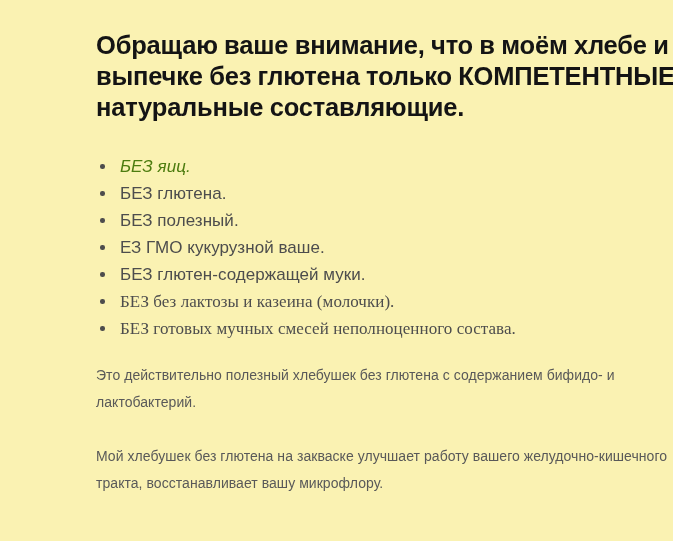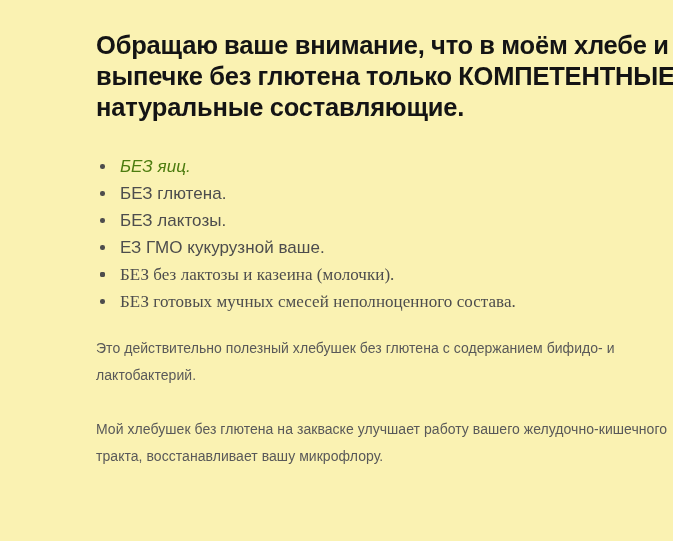--- a/index.html
+++ b/index.html
@@ -101,28 +101,29 @@
       <li style="color: #4d7c0f; font-style: italic;">
         <span class="bullet-dot" style="background: rgb(77, 77, 77);"></span>
         <span>БЕЗ яиц.</span>
       </li>
       <li style="color: rgb(77, 77, 77);">
         <span class="bullet-dot" style="background: rgb(77, 77, 77);"></span>
         <span>БЕЗ глютена.</span>
       </li>
       <li style="color: rgb(77, 77, 77);">
         <span class="bullet-dot" style="background: rgb(77, 77, 77);"></span>
-        <span>БЕЗ лактозы.</span>
+        <span>БЕЗ полезный.</span>
       </li>
       <li style="color: rgb(77, 77, 77);">
         <span class="bullet-dot" style="background: rgb(77, 77, 77);"></span>
         <span>ЕЗ ГМО кукурузной ваше.</span>
       </li>
       <li style="color: rgb(77, 77, 77);">
         <span class="bullet-dot" style="background: rgb(77, 77, 77);"></span>
+        <span>БЕЗ глютен-содержащей муки.</span>
       </li>
       <li style="color: rgb(77, 77, 77); font-family: Liberation Serif, serif;">
         <span class="bullet-dot" style="background: rgb(77, 77, 77);"></span>
         <span>БЕЗ без лактозы и казеина (молочки).</span>
       </li>
       <li style="color: rgb(77, 77, 77); font-family: Liberation Serif, serif;">
         <span class="bullet-dot" style="background: rgb(77, 77, 77);"></span>
         <span>БЕЗ готовых мучных смесей неполноценного состава.</span>
       </li>
     </ul>

